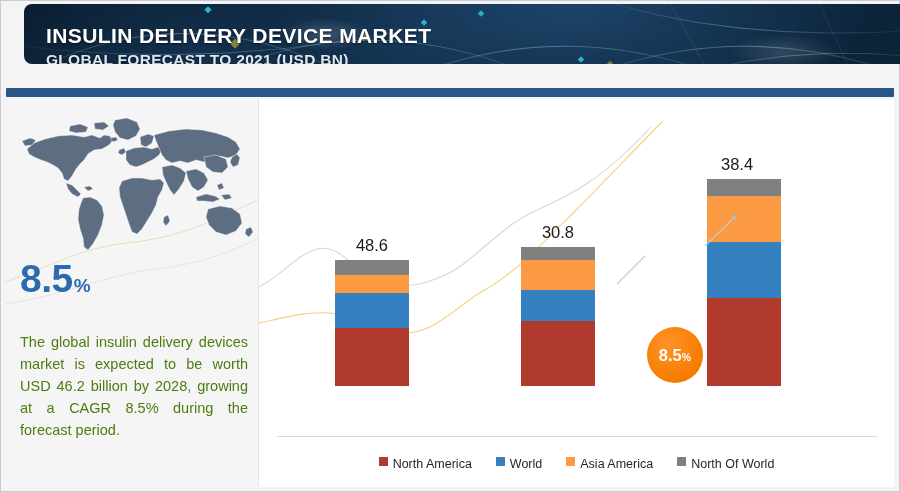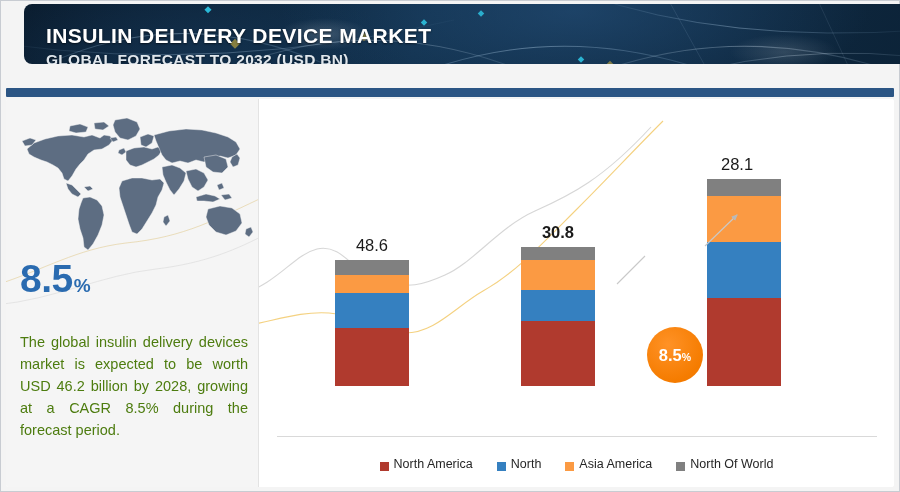--- a/index.html
+++ b/index.html
@@ -235,21 +235,21 @@
     position: absolute;
     left: 0; top: 358px;
     width: 635px;
     display: flex;
     justify-content: center;
     align-items: center;
     gap: 24px;
   }
   .legend-item {
     display: flex;
-    align-items: flex-end;
+    align-items: flex-start;
     gap: 5px;
   }
   .legend-swatch {
     width: 9px; height: 9px;
     display: inline-block;
   }
   .legend-text {
     font-size: 12.5px;
     color: #262626;
     white-space: nowrap;
@@ -295,21 +295,21 @@
       <rect x="455" y="7" width="4.6" height="4.6" fill="#2ec9e8" opacity="0.8" transform="rotate(45 457 9)"></rect>
       <rect x="555" y="53" width="4.6" height="4.6" fill="#2ec9e8" opacity="0.85" transform="rotate(45 557 55)"></rect>
       <rect x="673" y="73" width="4.6" height="4.6" fill="#2ec9e8" opacity="0.8" transform="rotate(45 675 75)"></rect>
       <rect x="208" y="36" width="7" height="7" fill="#e8c23a" opacity="0.55" transform="rotate(45 211 39)"></rect>
       <rect x="337" y="30" width="6" height="6" fill="#e8c23a" opacity="0.5" transform="rotate(45 340 33)"></rect>
       <rect x="583" y="58" width="6" height="6" fill="#e8c23a" opacity="0.5" transform="rotate(45 586 61)"></rect>
       <rect x="250" y="70" width="6" height="6" fill="#e8c23a" opacity="0.4" transform="rotate(45 253 73)"></rect>
     </svg>
     <div class="header-text">
       <p class="header-title">INSULIN DELIVERY DEVICE MARKET</p>
-      <p class="header-subtitle">GLOBAL FORECAST TO 2032 (USD BN)</p>
+      <p class="header-subtitle">GLOBAL FORECAST TO 2021 (USD BN)</p>
     </div>
   </div>
 
   <div class="blue-strip"></div>
 
   <div class="body-area">
 
     <div class="left-panel">
 
       <svg class="chart-deco" style="position:absolute;left:0;top:0;width:252px;height:388px;" viewBox="0 0 252 388" preserveAspectRatio="none">
@@ -412,32 +412,32 @@
             <div class="bar-stack">
               <div class="seg" style="height:15px;background:#808080;"></div>
               <div class="seg" style="height:18px;background:#fb9a43;"></div>
               <div class="seg" style="height:35px;background:#3580c0;"></div>
               <div class="seg" style="height:58px;background:#b03a2e;"></div>
             </div>
 
           </div>
 
           <div class="bar-group" style="left:262px;">
-            <div class="bar-total" style="bottom:144px;font-weight:bold;">30.8</div>
+            <div class="bar-total" style="bottom:144px;">30.8</div>
             <div class="bar-stack">
               <div class="seg" style="height:13px;background:#808080;"></div>
               <div class="seg" style="height:30px;background:#fb9a43;"></div>
               <div class="seg" style="height:31px;background:#3580c0;"></div>
               <div class="seg" style="height:65px;background:#b03a2e;"></div>
             </div>
 
           </div>
 
           <div class="bar-group" style="left:448px;">
-            <div class="bar-total" style="bottom:212px;left:14px;text-align:left;">28.1</div>
+            <div class="bar-total" style="bottom:212px;left:14px;text-align:left;">38.4</div>
             <div class="bar-stack">
               <div class="seg" style="height:17px;background:#808080;"></div>
               <div class="seg" style="height:46px;background:#fb9a43;"></div>
               <div class="seg" style="height:56px;background:#3580c0;"></div>
               <div class="seg" style="height:88px;background:#b03a2e;"></div>
             </div>
 
           </div>
 
           <svg style="position:absolute;left:0;top:0;width:635px;height:338px;pointer-events:none;" viewBox="0 0 635 338" preserveAspectRatio="none">
@@ -456,21 +456,21 @@
           </div>
         </div>
 
         <div class="legend">
           <div class="legend-item">
             <span class="legend-swatch" style="background:#b03a2e;"></span>
             <span class="legend-text">North America</span>
           </div>
           <div class="legend-item">
             <span class="legend-swatch" style="background:#3580c0;"></span>
-            <span class="legend-text">North</span>
+            <span class="legend-text">World</span>
           </div>
           <div class="legend-item">
             <span class="legend-swatch" style="background:#fb9a43;"></span>
             <span class="legend-text">Asia America</span>
           </div>
           <div class="legend-item">
             <span class="legend-swatch" style="background:#808080;"></span>
             <span class="legend-text">North Of World</span>
           </div>
         </div>

